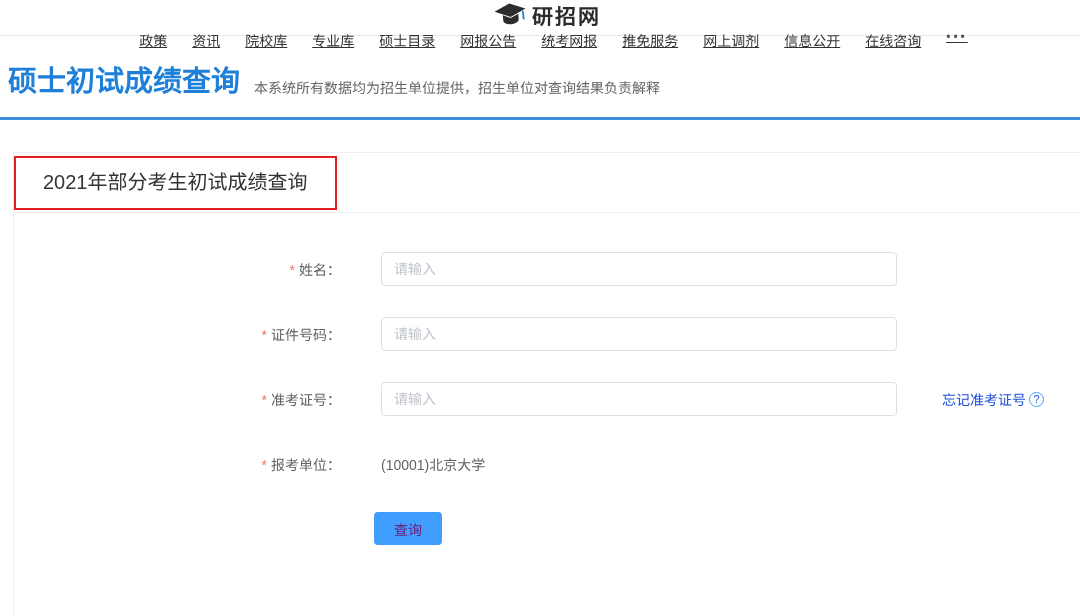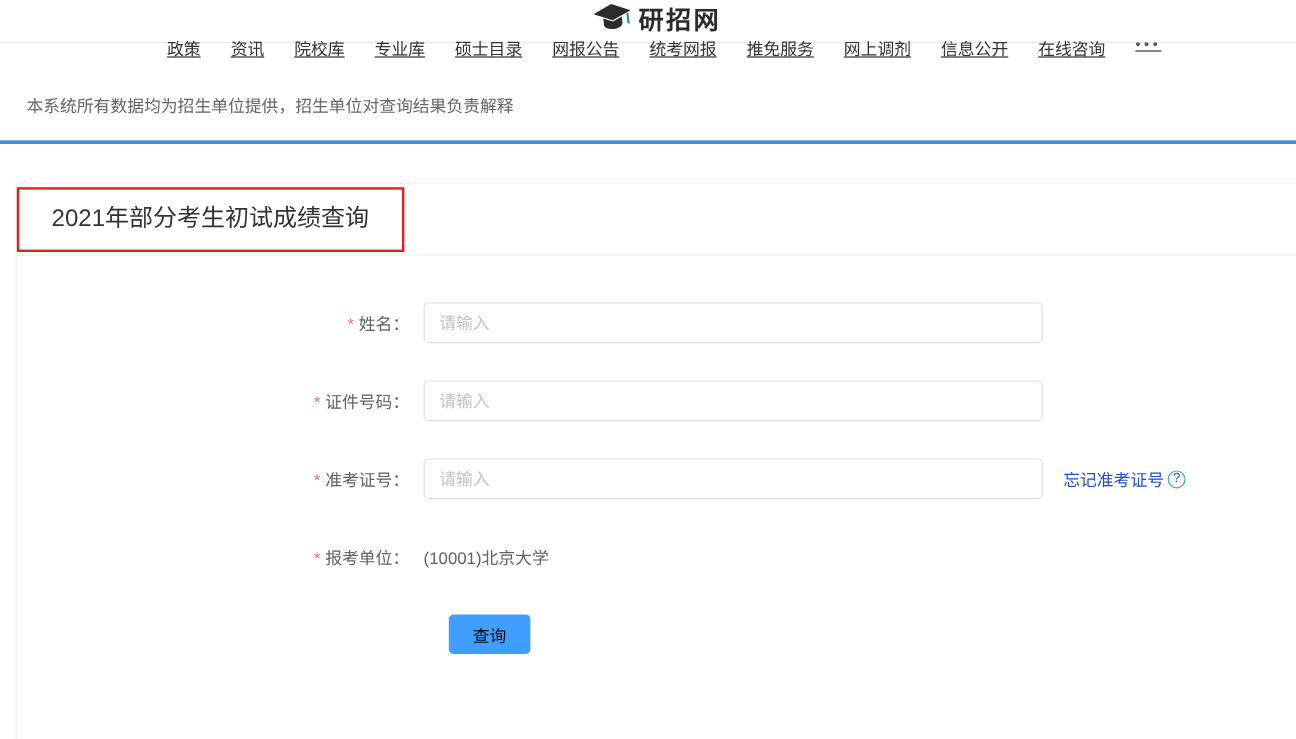--- a/index.html
+++ b/index.html
@@ -50,21 +50,21 @@
   
   .alert {
     margin: 24px 14px 0 165px; height: 34px;
     background: #fdf6ec; border: 1px solid #f5e4c3; border-radius: 4px;
     display: flex; align-items: center; padding: 0 16px;
     font-size: 14px; color: #666;
   }
 
   
   .form { margin-top: 39px; }
-  .form-row { display: flex; align-items: center; height: 34px; margin: 0 0 31px 165px; }
+  .form-row { display: flex; align-items: center; height: 34px; margin: 0 0 31px 165px; gap: 28px; }
   .form-label {
     width: 162px; margin-right: 12px; text-align: right;
     font-size: 14px; color: #606266; white-space: nowrap;
   }
   .required { color: #f56c6c; margin-right: 4px; }
   .text-input {
     width: 516px; height: 34px; border: 1px solid #dcdfe6; border-radius: 4px;
     padding: 0 12px; font-size: 14px; color: #606266; outline: none;
     font-family: inherit; background: #fff;
   }
@@ -74,21 +74,21 @@
     color: #1d4ed8; font-size: 14px; cursor: pointer; text-decoration: none;
   }
   .q-icon {
     width: 15px; height: 15px; border: 1px solid #409eff; border-radius: 50%;
     display: inline-flex; align-items: center; justify-content: center;
     font-size: 11px; line-height: 1;
   }
   .static-value { font-size: 14px; color: #606266; }
   .btn-row { margin: 4px 0 0 360px; }
   .query-btn {
-    background: #409eff; color: #000000; border: none; border-radius: 4px;
+    background: #409eff; color: #701a75; border: none; border-radius: 4px;
     height: 33px; min-width: 64px; padding: 0 20px; font-size: 14px;
     cursor: pointer; font-family: inherit;
   }
 </style>
 </head>
 <body>
 
 <nav class="topbar">
   <div class="logo">
     <span style="display:inline-flex;">
@@ -110,20 +110,21 @@
     <li>统考网报</li>
     <li>推免服务</li>
     <li>网上调剂</li>
     <li>信息公开</li>
     <li>在线咨询</li>
     <li class="nav-more">•••</li>
   </ul>
 </nav>
 
 <header class="page-header">
+  <h1 class="page-title" style="margin:0;">硕士初试成绩查询</h1>
   <span class="page-subtitle">本系统所有数据均为招生单位提供，招生单位对查询结果负责解释</span>
 </header>
 <div class="blue-line"></div>
 
 <section class="card">
   <div class="card-header">
     <span class="red-box">
       <span class="card-title">2021年部分考生初试成绩查询</span>
     </span>
   </div>

